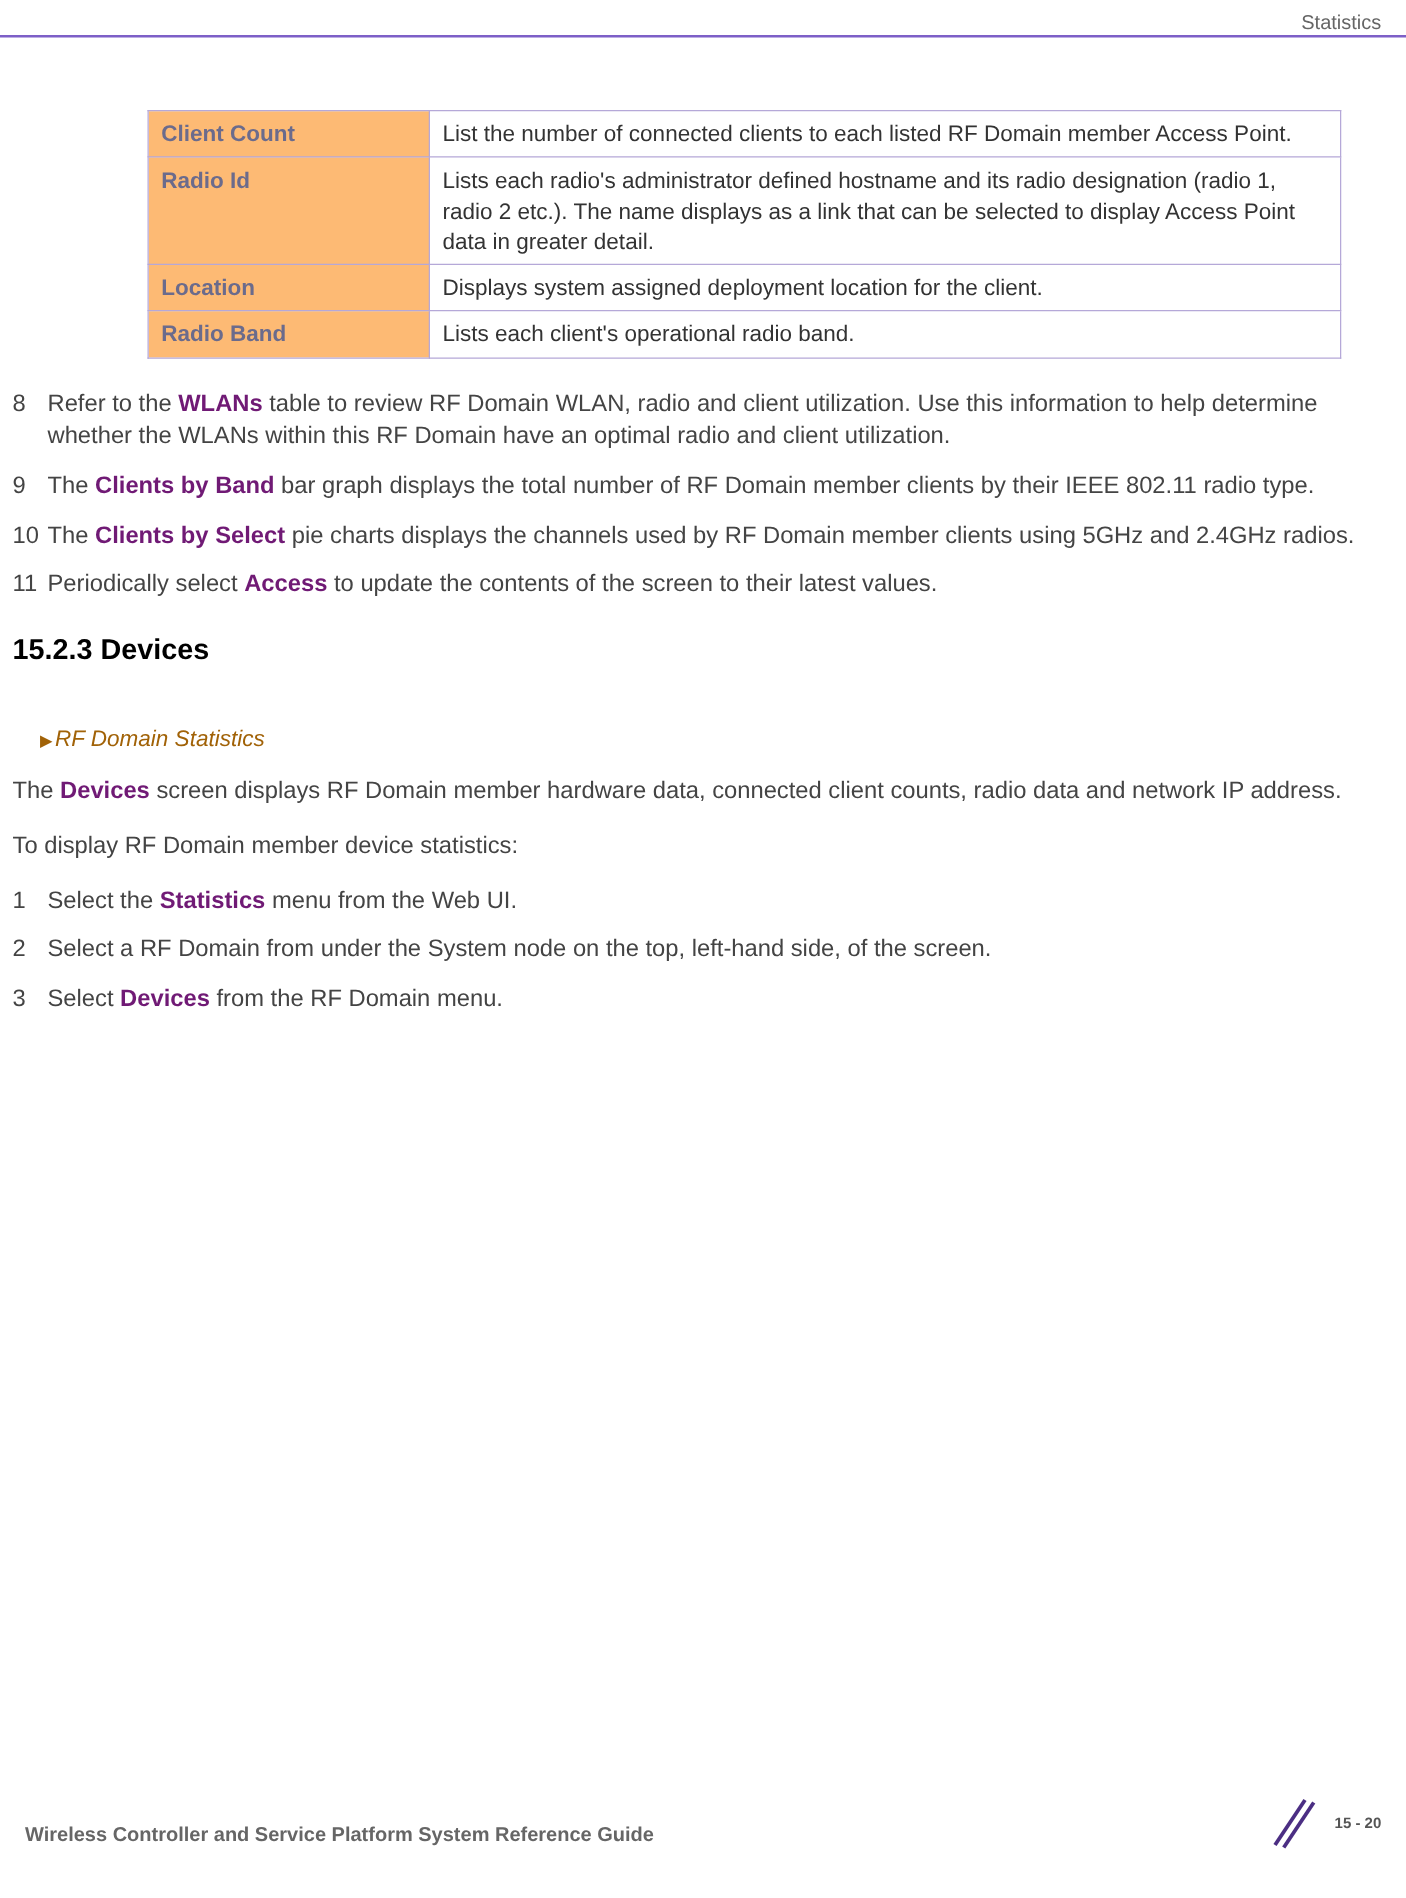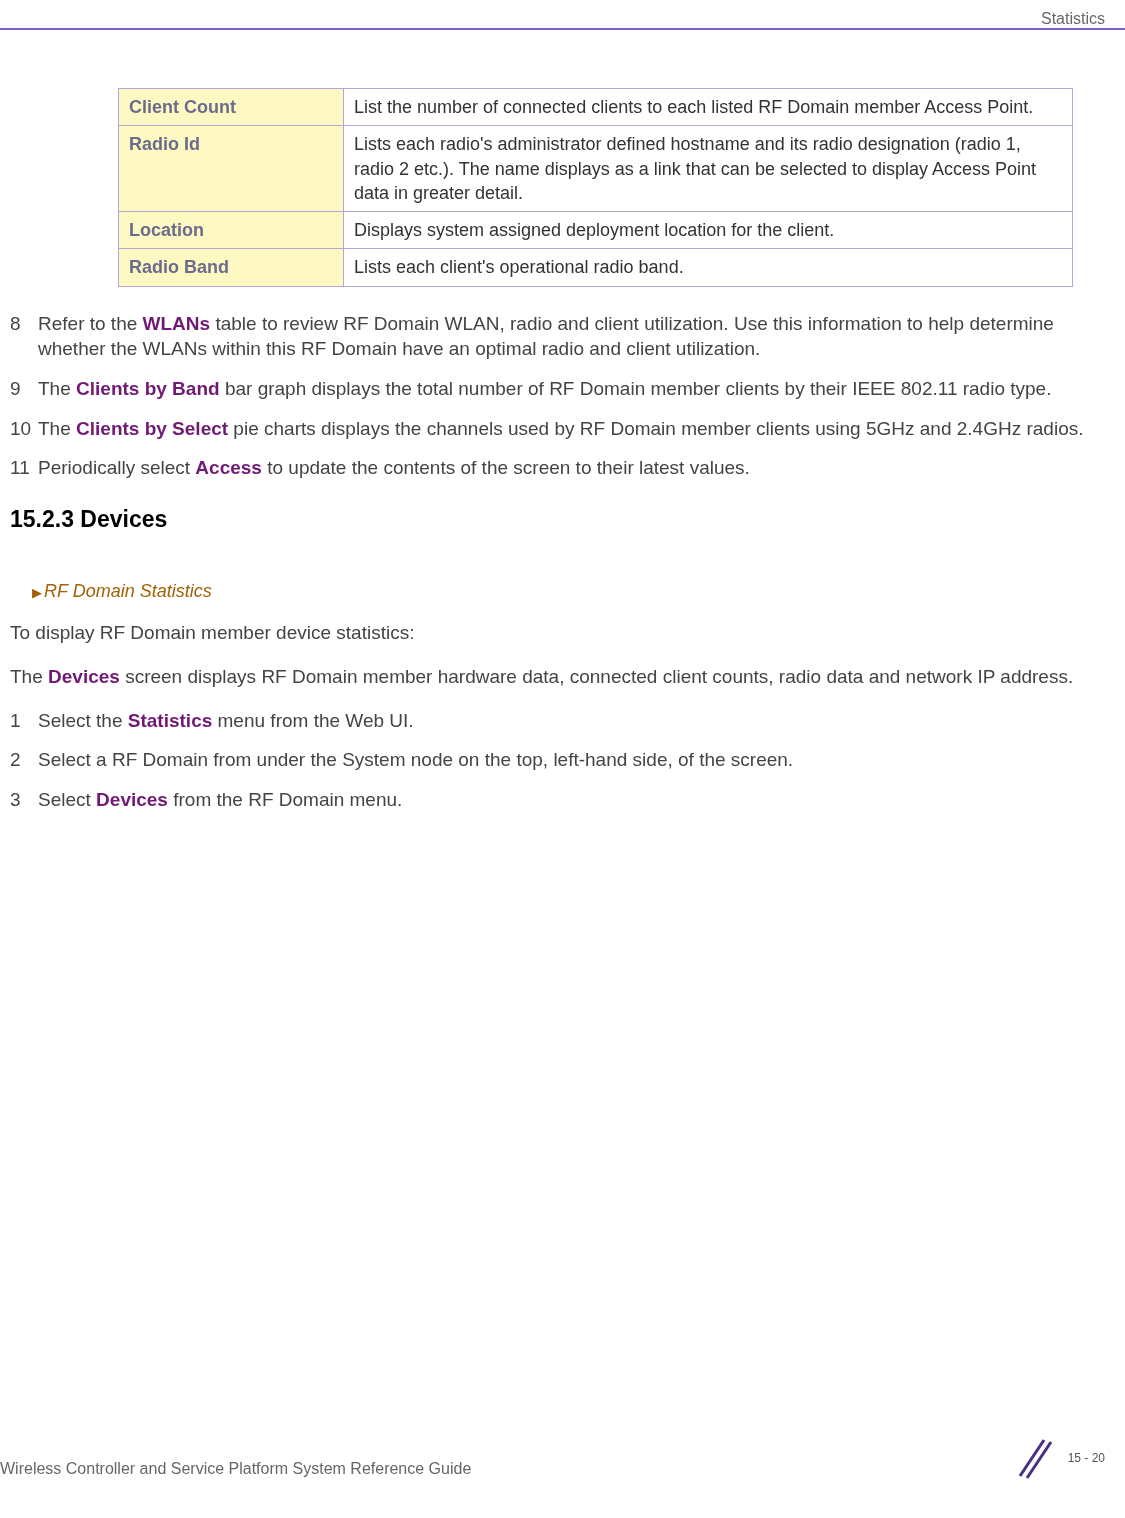--- a/index.html
+++ b/index.html
@@ -38,21 +38,21 @@
       margin-bottom: 24px;
     }
     table.desc-table td {
       border: 1px solid #b5a8d8;
       padding: 6px 10px;
       font-size: 18px;
       vertical-align: top;
       line-height: 1.35;
     }
     table.desc-table td.label-cell {
-      background: #fef9c3;
+      background: #fdba74;
       color: #6b6b8c;
       font-weight: 600;
       width: 225px;
     }
     .step-list {
       list-style: none;
       margin-bottom: 22px;
     }
     .step-list li {
       display: flex;
@@ -92,25 +92,26 @@
     }
     .para {
       font-size: 19px;
       color: #444;
       margin-bottom: 18px;
       line-height: 1.35;
     }
     .footer {
       position: absolute;
       bottom: 38px;
-      left: 0;
+      left: 20px;
       right: 20px;
       display: flex;
       align-items: flex-end;
       justify-content: space-between;
+      font-weight: bold;
     }
     .footer-left {
       font-size: 16px;
       color: #666;
     }
     .footer-right {
       display: flex;
       align-items: center;
       gap: 14px;
     }
@@ -164,23 +165,23 @@
     </li>
     <li>
       <span class="num">11</span>
       <span class="txt"><span>Periodically select </span><span class="bold-term">Access</span><span> to update the contents of the screen to their latest values.</span></span>
     </li>
   </ol>
 
   <h3 class="section-heading">15.2.3 Devices</h3>
   <div class="breadcrumb-link"><span class="arrow">▶</span><span>RF Domain Statistics</span></div>
 
+  <p class="para"><span>The </span><span class="bold-term">Devices</span><span> screen displays RF Domain member hardware data, connected client counts, radio data and network IP address.</span></p>
+
   <p class="para">To display RF Domain member device statistics:</p>
-
-  <p class="para"><span>The </span><span class="bold-term">Devices</span><span> screen displays RF Domain member hardware data, connected client counts, radio data and network IP address.</span></p>
 
   <ol class="step-list">
     <li>
       <span class="num">1</span>
       <span class="txt"><span>Select the </span><span class="bold-term">Statistics</span><span> menu from the Web UI.</span></span>
     </li>
     <li>
       <span class="num">2</span>
       <span class="txt"><span>Select a RF Domain from under the System node on the top, left-hand side, of the screen.</span></span>
     </li>

